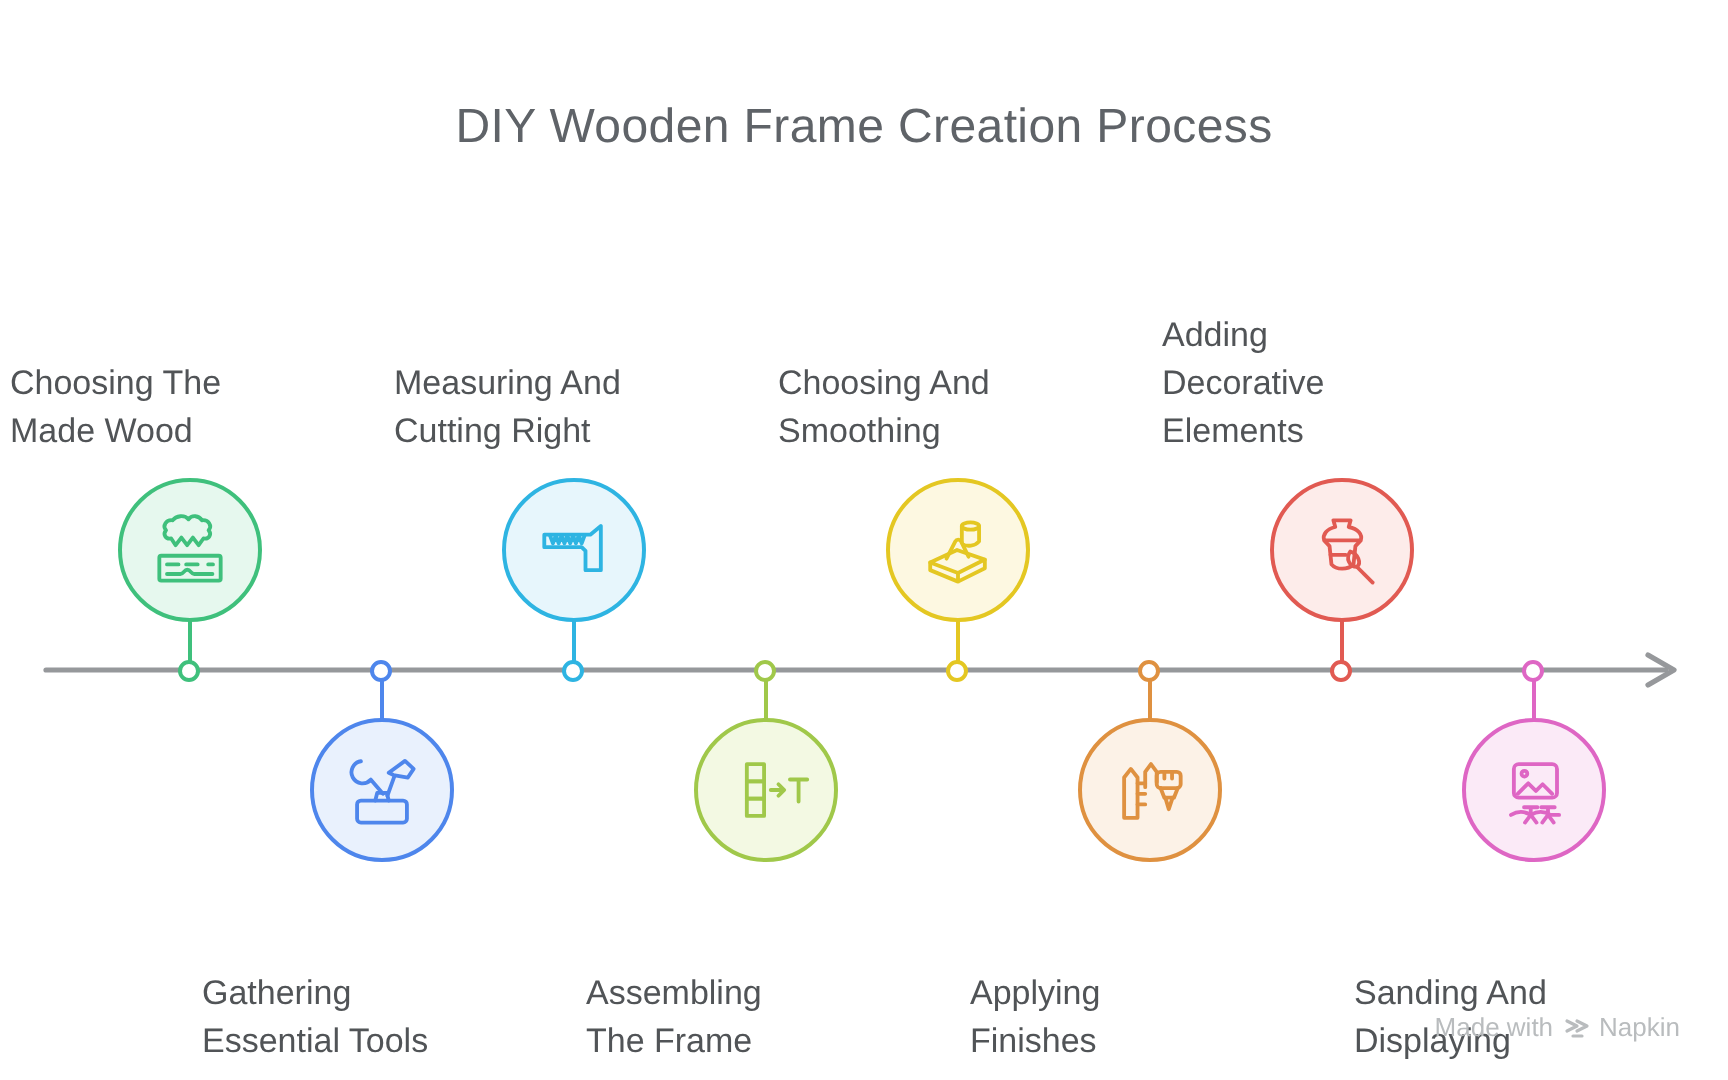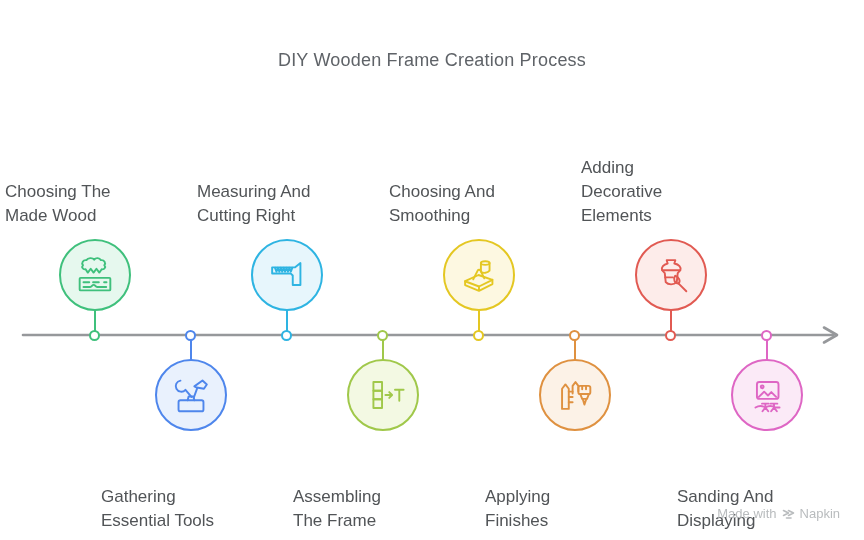--- a/index.html
+++ b/index.html
@@ -2,21 +2,21 @@
 <html><head>
 <meta charset="utf-8">
 <style>
   html,body{margin:0;padding:0;background:#fff;}
   .canvas{
     position:relative;width:864px;height:540px;background:#ffffff;overflow:hidden;
     font-family:"Liberation Sans","DejaVu Sans",sans-serif;
   }
   .title{
     position:absolute;top:50px;left:0;width:100%;text-align:center;
-    font-size:18px;color:#5f6368;letter-spacing:.2px;
+    font-size:24px;color:#5f6368;letter-spacing:.2px;
   }
   svg.axis{position:absolute;left:0;top:0;}
   .step{position:absolute;top:0;bottom:0;width:0;}
   .label{
     position:absolute;left:-90px;width:180px;text-align:left;
     font-size:17px;line-height:24px;color:#515457;white-space:pre-line;
   }
   .step.above .label{bottom:312px;}
   .step.below .label{top:466px;margin-top:19px;}
   .bubble{

